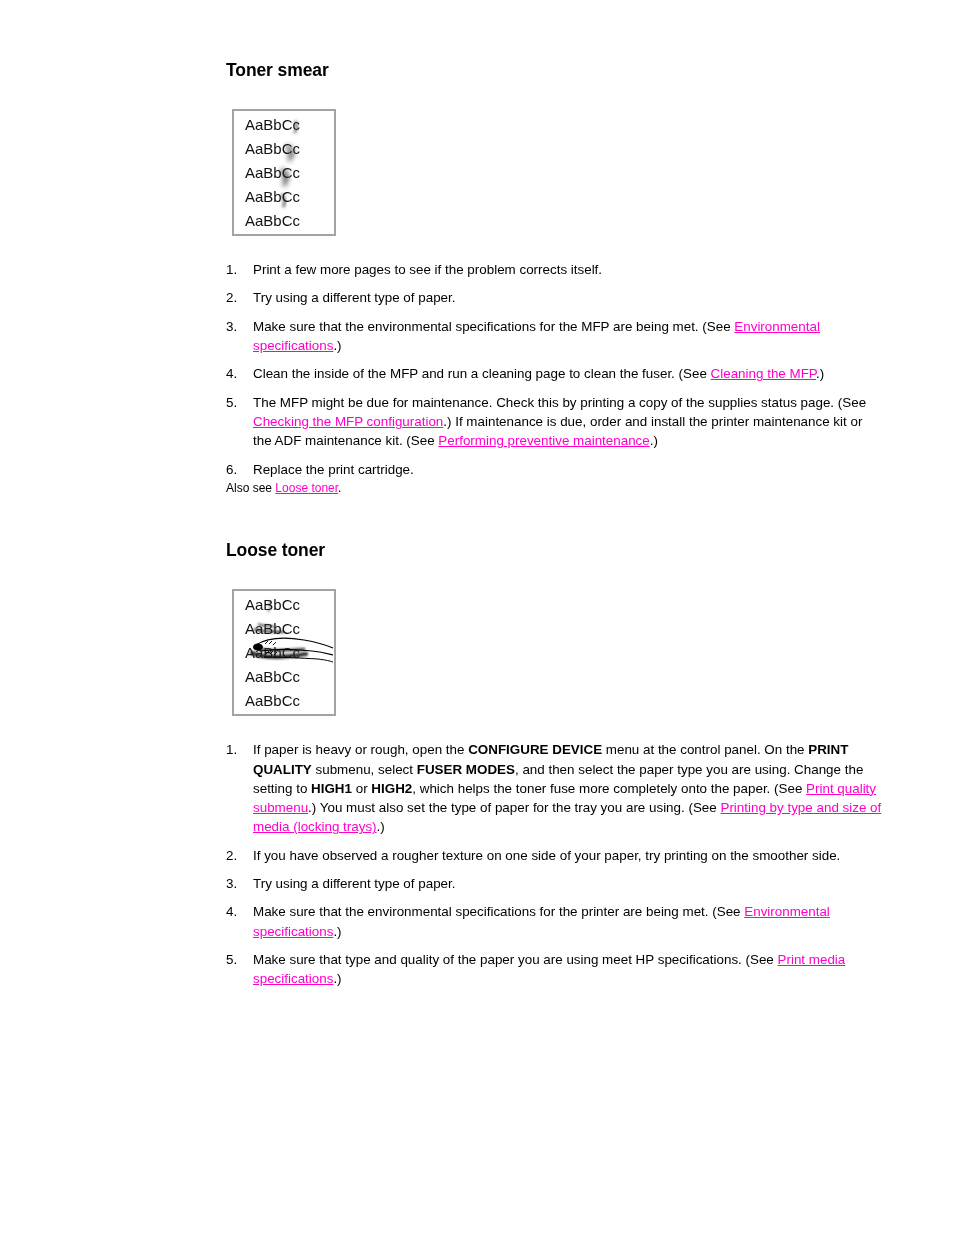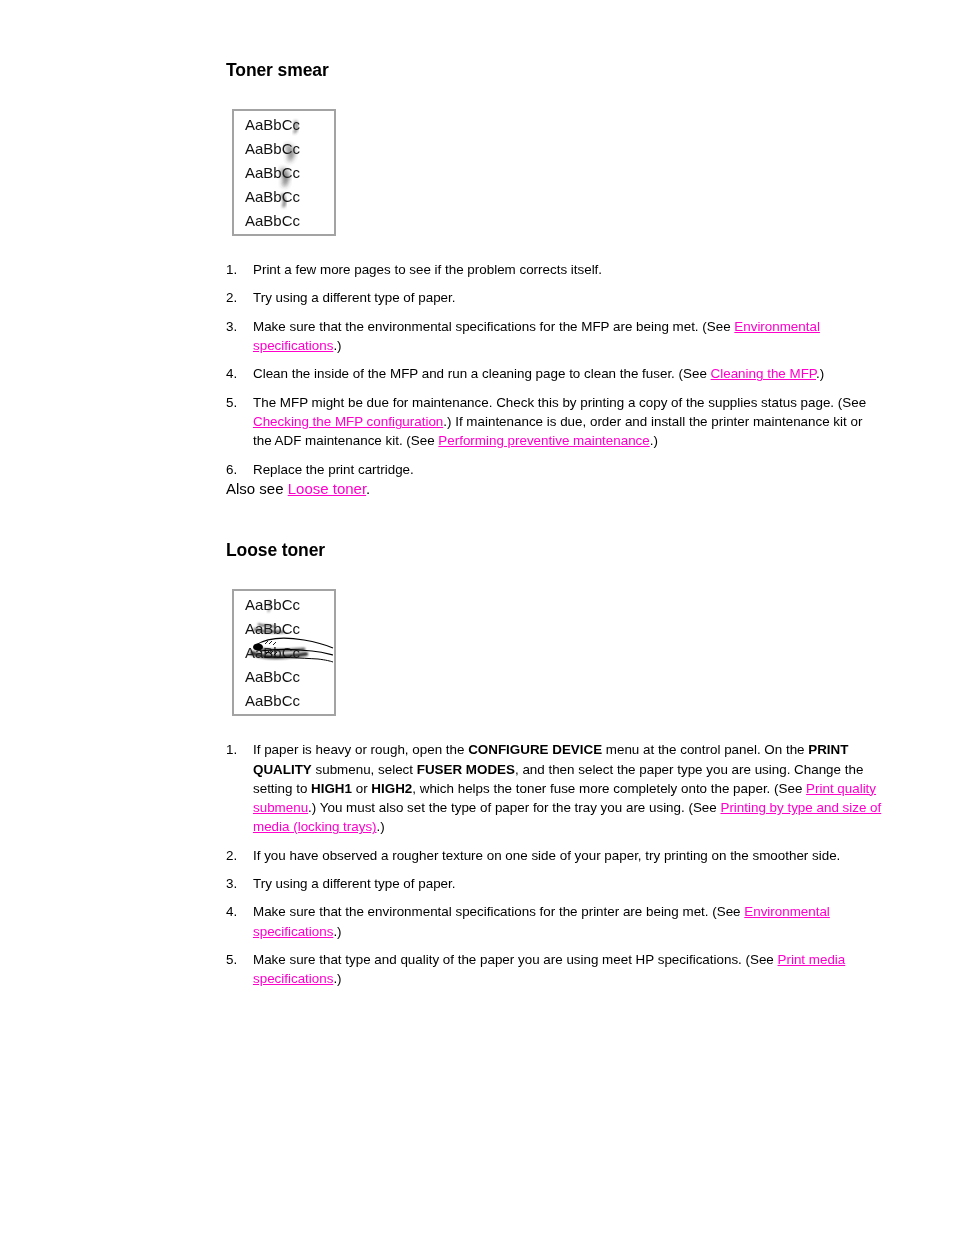--- a/index.html
+++ b/index.html
@@ -78,21 +78,21 @@
     position: absolute;
     left: 0;
     top: 0;
     width: 20px;
     text-align: left;
     font-size: 13.4px;
     line-height: 19.3px;
   }
 
   p.body-text {
-    font-size: 15px;
+    font-size: 12px;
     line-height: 19.3px;
     margin: 0;
     color: #000;
   }
 
   .also-see {
     margin-top: 11px;
     font-size: 13.4px;
     line-height: 19.3px;
   }

